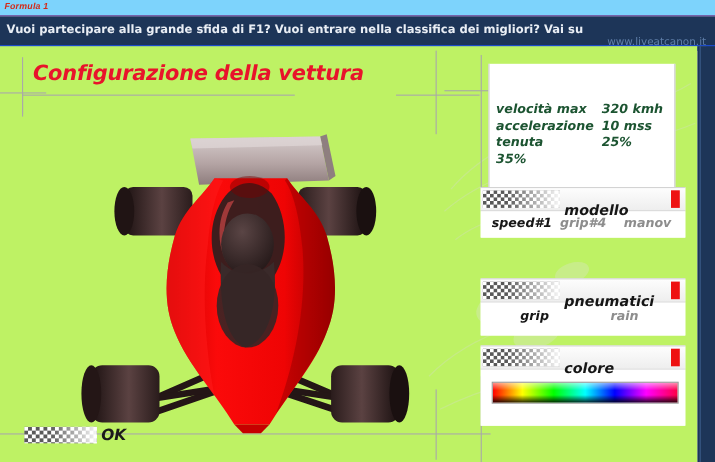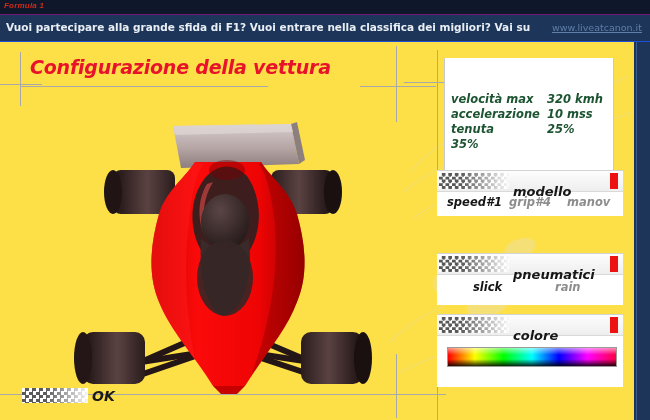--- a/index.html
+++ b/index.html
@@ -16,21 +16,21 @@
   
   #app-root {
     position: absolute; left: 0; top: 0;
     width: 650px; height: 420px;
     background: #ffffff;
     overflow: hidden;
   }
   #titlebar {
     position: absolute; left: 0; top: 0;
     width: 650px; height: 14px;
-    background: #0f172a;
+    background: #7dd3fc;
     border-bottom: 1px solid #701a75;
   }
   #titlebar-text {
     position: absolute; left: 4px; top: 1px;
     font-size: 8px; font-weight: bold; font-style: italic;
     color: #d32a18;
     letter-spacing: .2px;
     white-space: nowrap;
   }
   #promo-bar {
@@ -40,33 +40,33 @@
     border-bottom: 5px solid #1d4ed8;
   }
   #promo-text {
     position: absolute; left: 6px; top: 6px;
     font-size: 10.5px; color: #e9eef5;
     font-family: "DejaVu Sans", sans-serif;
     white-space: nowrap;
     font-weight: 600;
   }
   #promo-link {
-    position: absolute; right: 8px; top: 7px;
+    position: absolute; right: 8px; top: 18px;
     font-size: 9.5px; color: #5f7ea8;
     text-decoration: underline;
     font-family: "DejaVu Sans", sans-serif;
     white-space: nowrap;
     cursor: pointer;
   }
 
   
   #stage {
     position: absolute; left: 0; top: 42px;
     width: 634px; height: 378px;
-    background: #fde047;
+    background: #bef264;
     overflow: hidden;
   }
   #right-edge {
     position: absolute; right: 0; top: 42px;
     width: 16px; height: 378px;
     background: #1d3558;
   }
   #right-edge-inner {
     position: absolute; left: 2px; top: 0;
     width: 1px; height: 378px;
@@ -399,21 +399,21 @@
     </div>
 
     <div class="section" style="top:211px;">
       <div class="section-head">
         <div class="section-checker"></div>
         <div class="section-title">pneumatici</div>
         <div class="red-marker"></div>
       </div>
       <div class="section-body" style="padding-top:5px; padding-bottom:8px;">
         <div class="opt-row">
-          <div class="opt selected" style="width:82px; margin-left:36px;">slick</div>
+          <div class="opt selected" style="width:82px; margin-left:36px;">grip</div>
           <div class="opt">rain</div>
         </div>
       </div>
     </div>
 
     <div class="section" style="top:272px;">
       <div class="section-head">
         <div class="section-checker"></div>
         <div class="section-title">colore</div>
         <div class="red-marker"></div>

